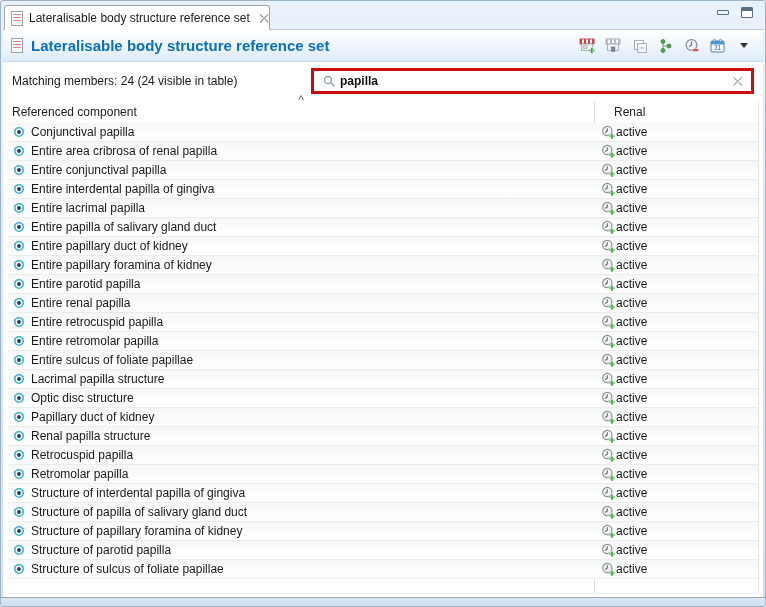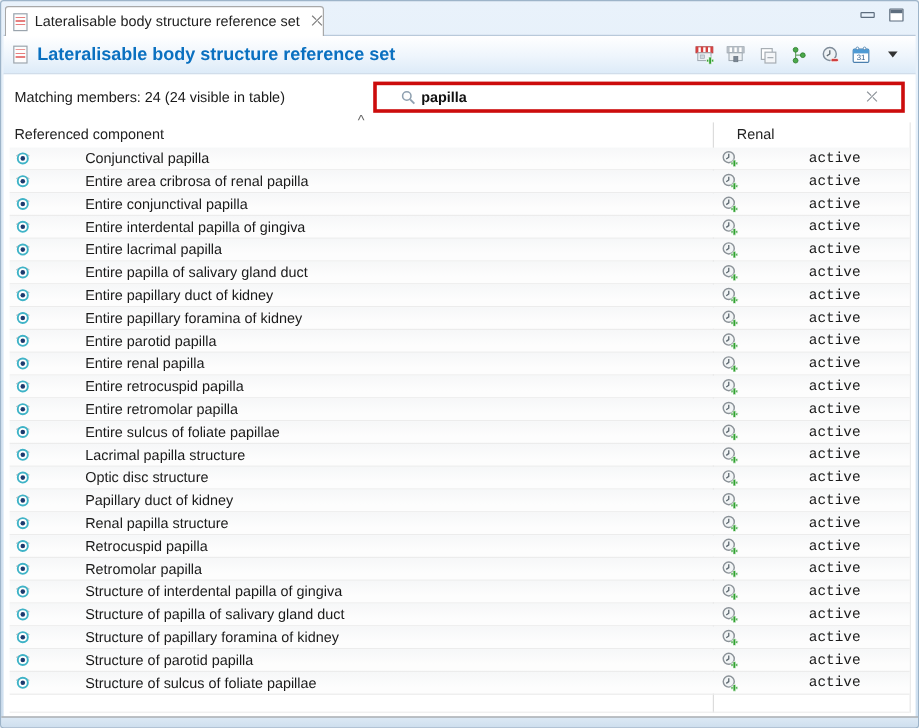--- a/index.html
+++ b/index.html
@@ -32,39 +32,39 @@
   .tool-btn{width:19px;height:17px;display:flex;align-items:center;justify-content:center;cursor:pointer;}
   .menu-arrow{width:0;height:0;border-left:4px solid transparent;border-right:4px solid transparent;border-top:5px solid #333;}
   
   .doc-icon{position:relative;width:12px;height:15px;background:#fdfdfd;border:1px solid #9aa4ad;flex:0 0 auto;}
   .doc-icon::before{content:"";position:absolute;left:1px;right:1px;top:2px;height:9px;
     background:repeating-linear-gradient(180deg,#e77d7d 0 1px,transparent 1px 3px);}
   
   .content{position:absolute;top:61px;left:2px;right:2px;bottom:9px;background:#fff;overflow:hidden;}
   .filter-label{position:absolute;left:9px;top:6px;height:26px;line-height:26px;white-space:nowrap;}
   .searchbox{position:absolute;left:308px;top:6px;width:443px;height:26px;
-    border:3px solid #cc0c0c;background:#fff;display:flex;align-items:center;padding:0 20px;gap:4px;}
+    border:3px solid #cc0c0c;background:#fff;display:flex;align-items:center;padding:0 9px;gap:4px;}
   .searchbox input{flex:1;border:none;outline:none;font-family:"Liberation Sans",sans-serif;
     font-size:12px;font-weight:bold;color:#111;background:transparent;padding:0;}
   .clear-x{color:#8f959b;font-size:11px;font-weight:bold;cursor:pointer;line-height:1;}
   .sort-caret{position:absolute;left:286px;top:31px;width:24px;text-align:center;color:#666;}
   .header-row{position:absolute;left:0;right:0;top:39px;height:22px;}
   .col-h{position:absolute;top:0;height:22px;line-height:22px;color:#222;cursor:pointer;white-space:nowrap;text-align:center;}
   .col-h.c1{left:9px;}
   .col-h.c2{left:611px;}
   .v-divider{position:absolute;left:591px;top:40px;width:1px;height:492px;background:#dcdcdc;}
   .v-right{position:absolute;left:755px;top:40px;width:1px;height:492px;background:#e6e6e6;}
   .rows{position:absolute;left:5px;top:61px;width:750px;}
   .row{display:flex;height:19px;align-items:center;
     background:linear-gradient(180deg,#f6f7f8 0%,#fdfdfd 70%);
     border-bottom:1px solid #ececec;}
   .cell{display:flex;align-items:center;height:100%;}
   .cell.c1{width:586px;padding-left:4px;gap:5px;overflow:hidden;}
-  .cell.c2{flex:1;padding-left:7px;gap:18px;font-family:Liberation Mono, monospace;}
-  .row-label{white-space:nowrap;margin-left:40px;}
+  .cell.c2{flex:1;padding-left:7px;gap:0;}
+  .row-label{white-space:nowrap;}
   .bottom-line{position:absolute;left:5px;top:531px;width:750px;height:1px;background:#ededed;}
   
   .bottom-frame{position:absolute;left:0;right:0;bottom:0;height:9px;
     background:linear-gradient(180deg,#dce9f5,#cfdfee);border-top:1px solid #a5a5a5;}
   svg{display:block;}
 </style>
 </head>
 <body>
 
 <div class="window">

